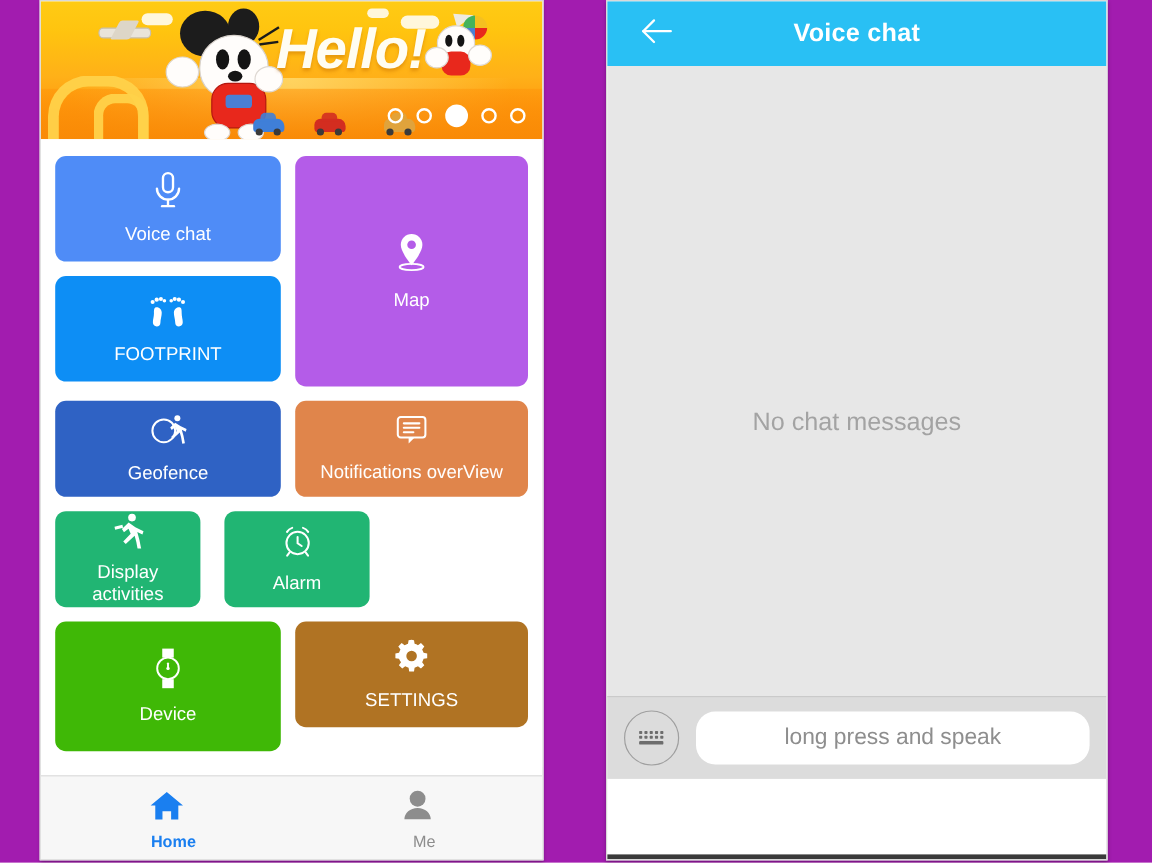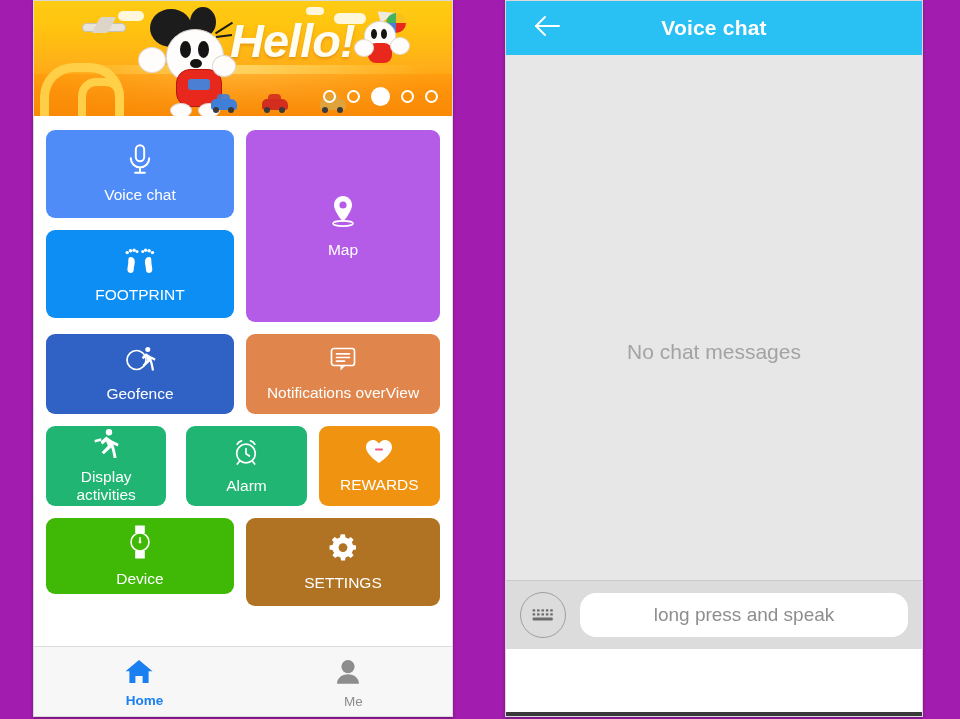--- a/index.html
+++ b/index.html
@@ -129,21 +129,21 @@
 
   .col-left  { display:flex; flex-direction:column; gap:12px; }
   .tile-voice   { width: 188px; height: 88px; }
   .tile-foot    { width: 188px; height: 88px; }
   .tile-map     { width: 194px; height: 192px; }
   .tile-geo     { width: 188px; height: 80px; }
   .tile-notif   { width: 194px; height: 80px; }
   .tile-disp    { width: 121px; height: 80px; }
   .tile-alarm   { width: 121px; height: 80px; margin-left: 8px; }
   .tile-rew     { width: 122px; height: 80px; }
-  .tile-dev     { width: 188px; height: 76px; }
+  .tile-dev     { width: 188px; height: 108px; }
   .tile-set     { width: 194px; height: 88px; }
 
   
   .tabbar {
     position:absolute; left:0; bottom:0; width:100%; height: 69px;
     background: #f7f7f7;
     border-top: 1px solid #dcdcdc;
     display: flex;
   }
   .tabitem { flex:1; display:flex; flex-direction:column; align-items:center; justify-content:center; cursor:pointer; padding-top:4px;}
@@ -356,29 +356,20 @@
               <path d="M15 11.5v5.2l3.4 2.3" stroke-linecap="round"></path>
               <path d="M6.2 7.2c1-1.6 2.6-2.8 4.3-3.3" stroke-linecap="round"></path>
               <path d="M23.8 7.2c-1-1.6-2.6-2.8-4.3-3.3" stroke-linecap="round"></path>
               <line x1="8.3" y1="24.4" x2="6.3" y2="27" stroke-linecap="round"></line>
               <line x1="21.7" y1="24.4" x2="23.7" y2="27" stroke-linecap="round"></line>
             </svg>
           </span>
           <span class="lbl">Alarm</span>
         </div>
 
-        <div class="tile tile-rew" style="background:#ef9311">
-          <span class="ico">
-            <svg width="30" height="27" viewBox="0 0 30 27">
-              <path d="M15 25S2 16.5 2 9.2C2 5 5.2 2 8.9 2c2.6 0 4.8 1.5 6.1 3.6C16.3 3.5 18.5 2 21.1 2 24.8 2 28 5 28 9.2 28 16.5 15 25 15 25z" fill="#fff"></path>
-              <rect x="11" y="10.6" width="8" height="2" rx="1" fill="#ee5a77"></rect>
-            </svg>
-          </span>
-          <span class="lbl">REWARDS</span>
-        </div>
       </div>
 
       <div class="tilerow">
         <div class="tile tile-dev" style="background:#3fb806">
           <span class="ico">
             <svg width="30" height="36" viewBox="0 0 30 36" fill="none" stroke="#fff" stroke-width="1.6">
               <circle cx="15" cy="18" r="9"></circle>
               <rect x="10.2" y="1.5" width="9.6" height="7.5" fill="#fff" stroke="none"></rect>
               <rect x="10.2" y="27" width="9.6" height="7.5" fill="#fff" stroke="none"></rect>
               <circle cx="15" cy="18" r="1.4" fill="#fff" stroke="none"></circle>

